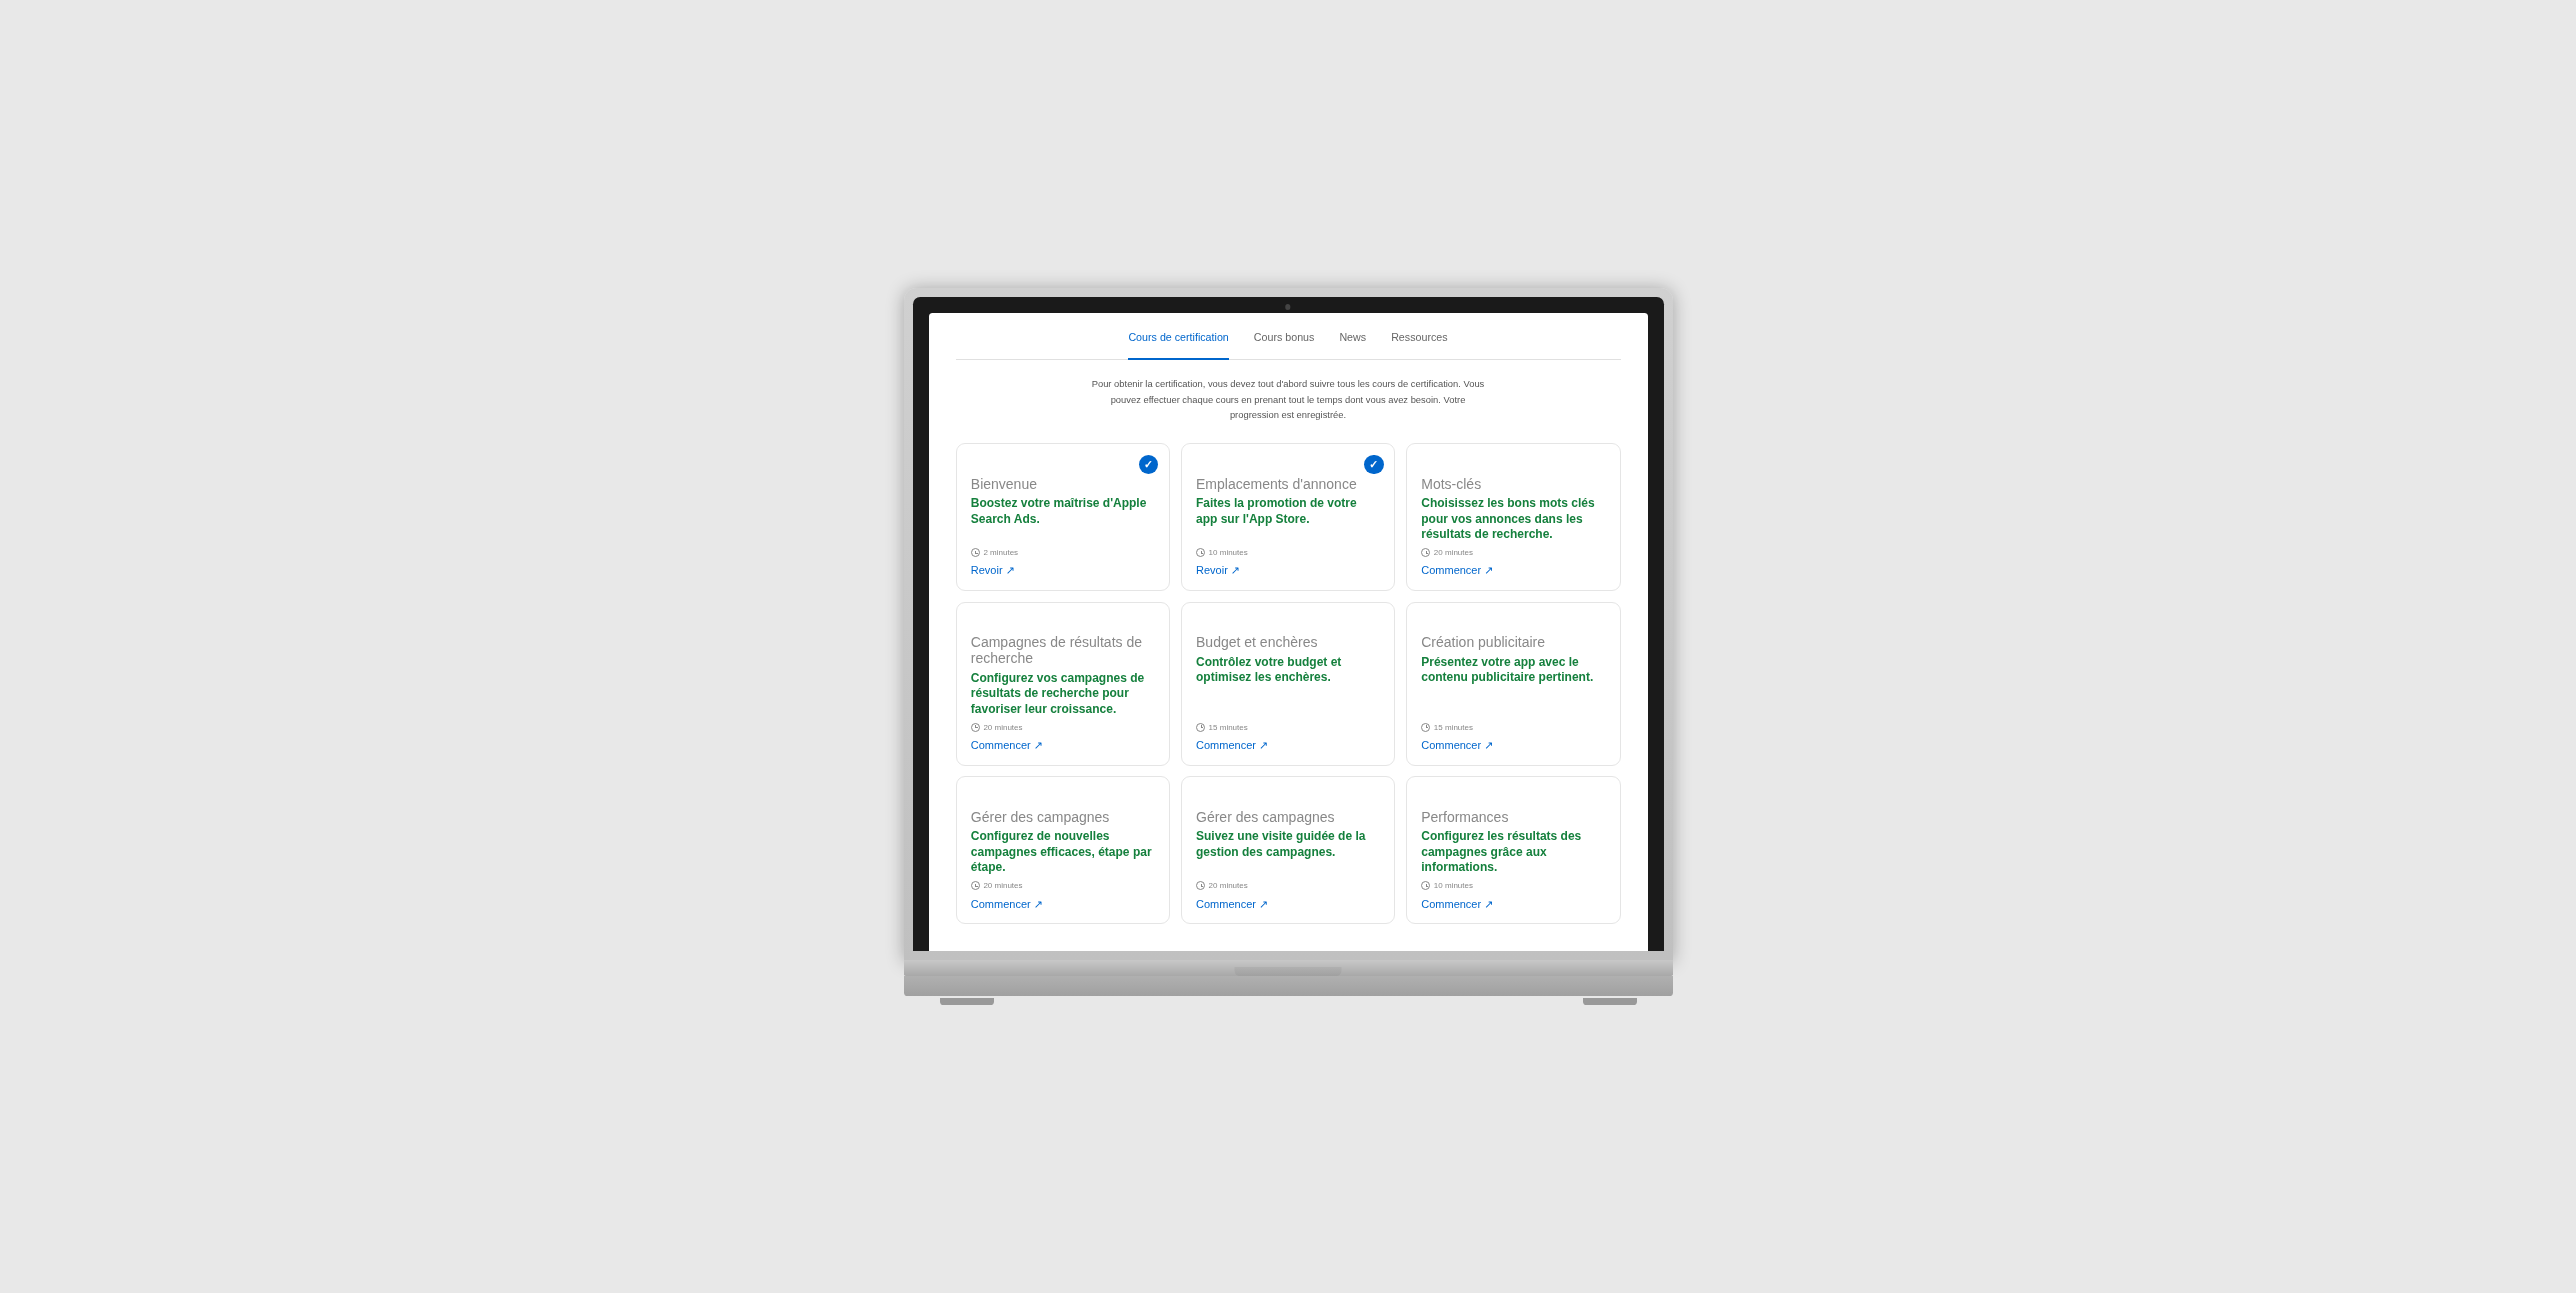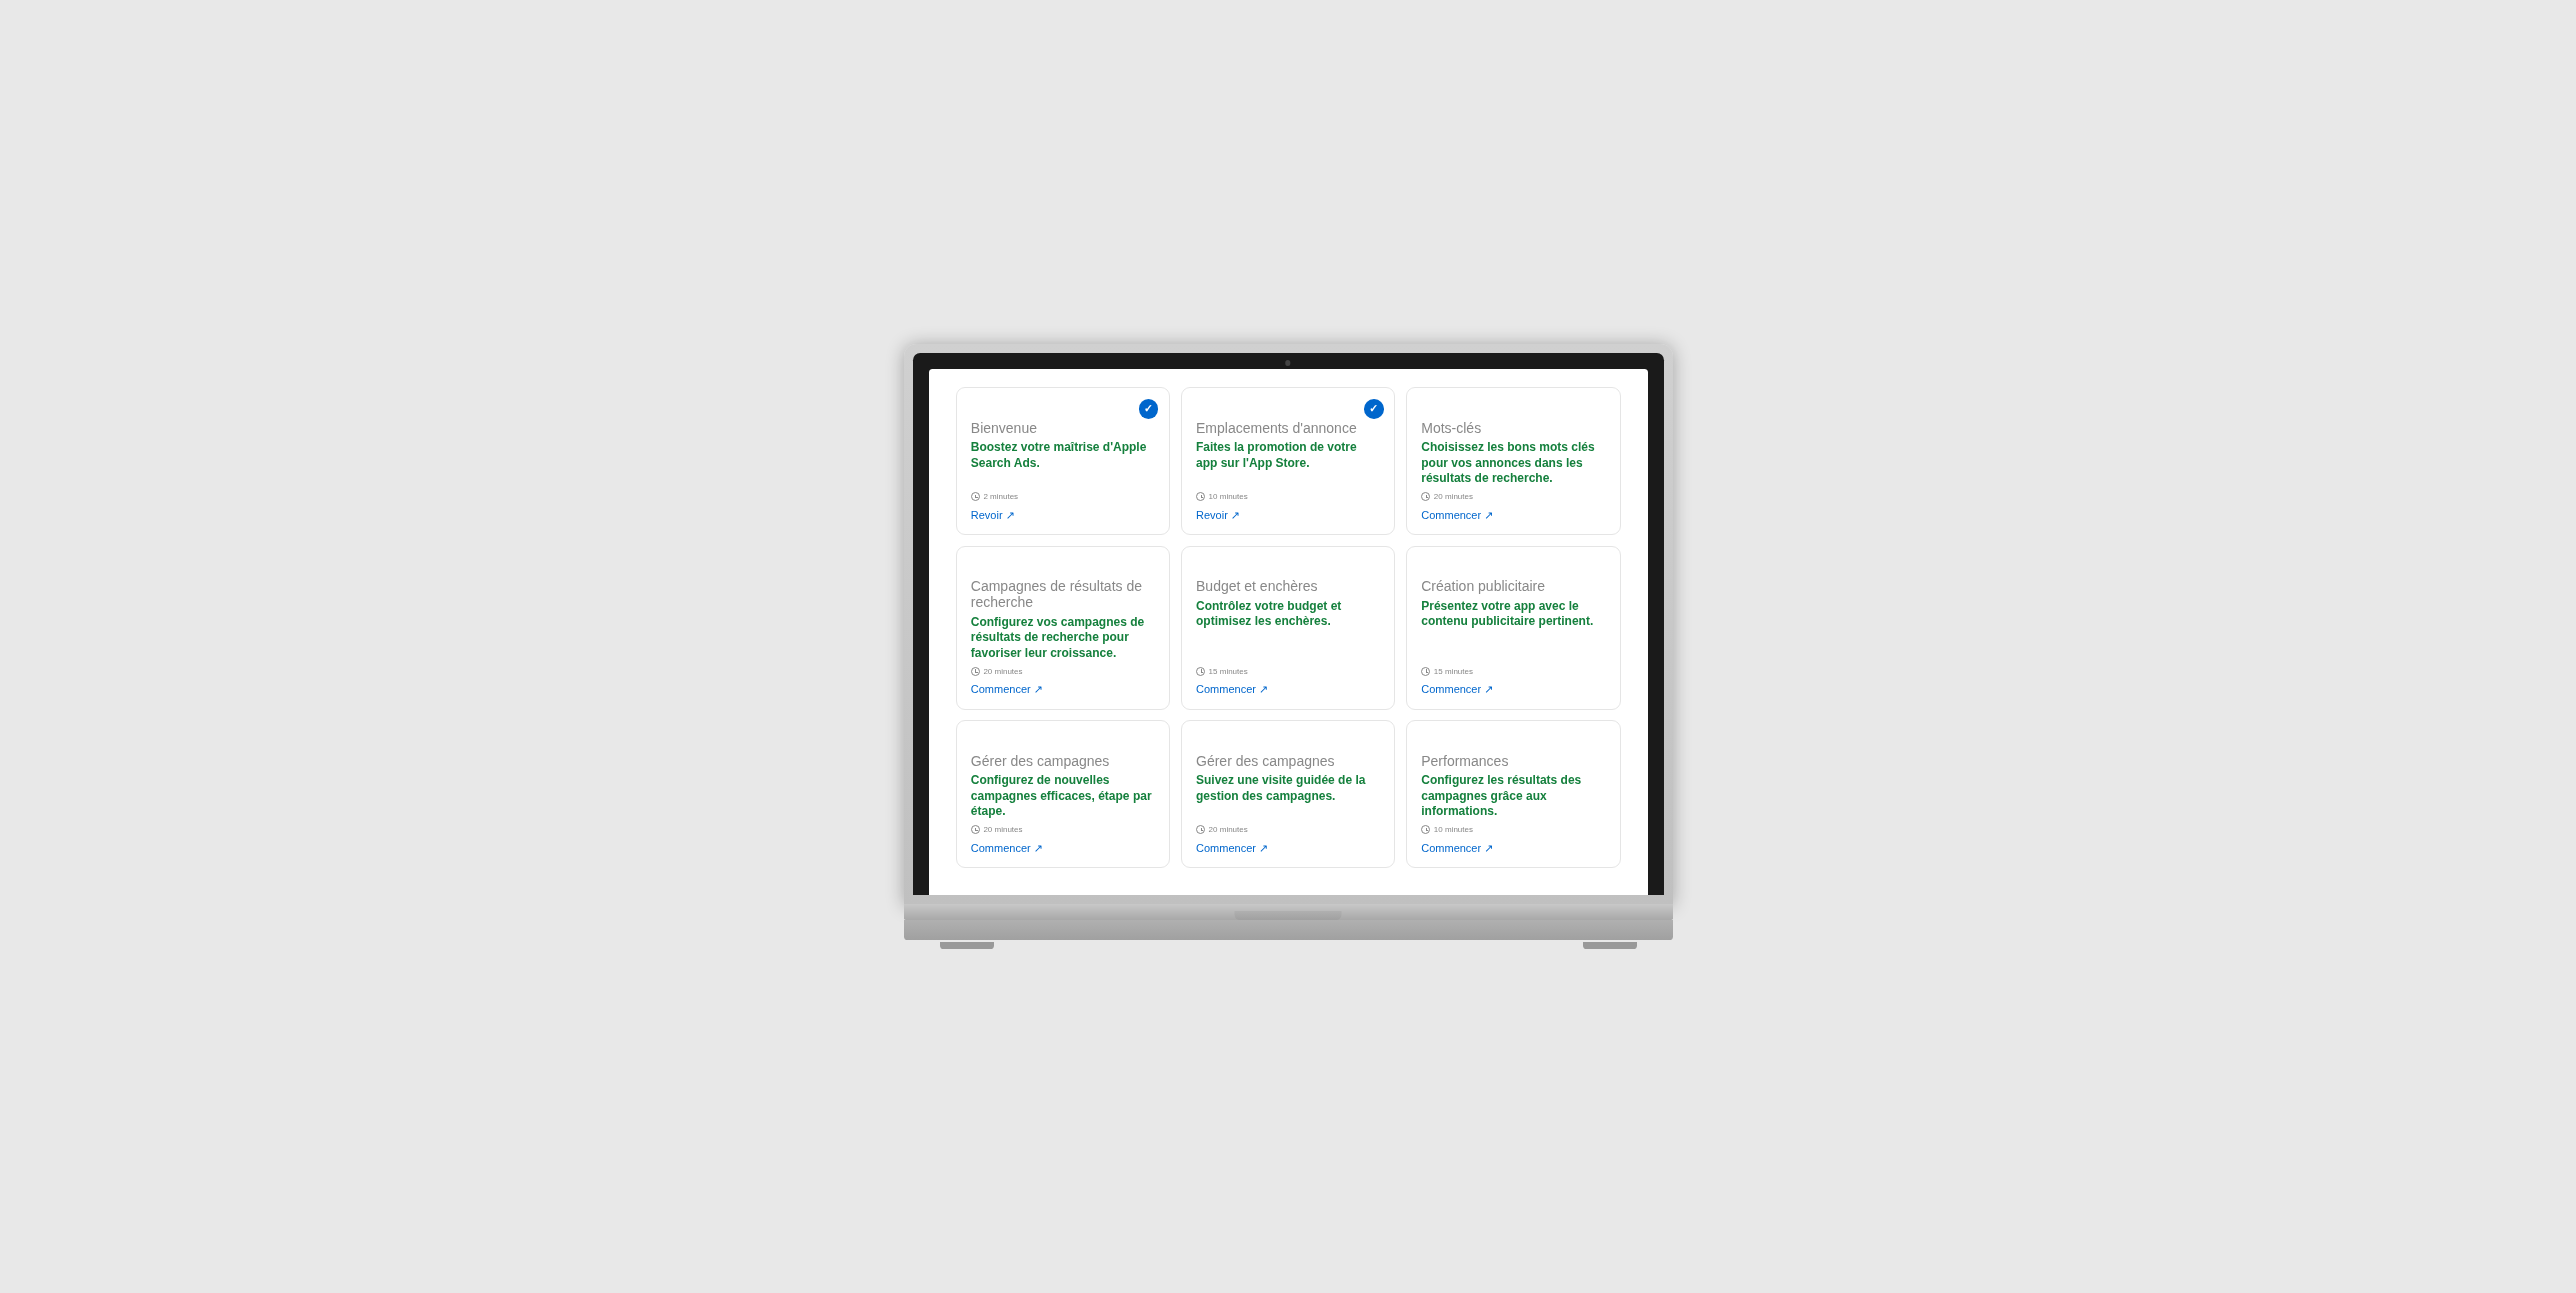--- a/index.html
+++ b/index.html
@@ -243,21 +243,28 @@
 </head>
 <body>
 
 <div class="laptop-outer">
   <div class="laptop-lid">
     <div class="laptop-screen-bezel">
       <div class="laptop-camera"></div>
       <div class="laptop-screen">
         <div class="screen-content">
 
-
+          <nav class="nav-tabs">
+            <a class="nav-tab active">Cours de certification</a>
+            <a class="nav-tab">Cours bonus</a>
+            <a class="nav-tab">News</a>
+            <a class="nav-tab">Ressources</a>
+          </nav>
+
+          <p class="description">Pour obtenir la certification, vous devez tout d'abord suivre tous les cours de certification. Vous pouvez effectuer chaque cours en prenant tout le temps dont vous avez besoin. Votre progression est enregistrée.</p>
 
           <div class="cards-grid">
 
           <div class="card">
     <div class="check-badge"></div>
     <div class="card-category">Bienvenue</div>
     <div class="card-title">Boostez votre maîtrise d'Apple Search Ads.</div>
     <div class="card-duration">
       <span class="clock-icon"></span>
       2 minutes

